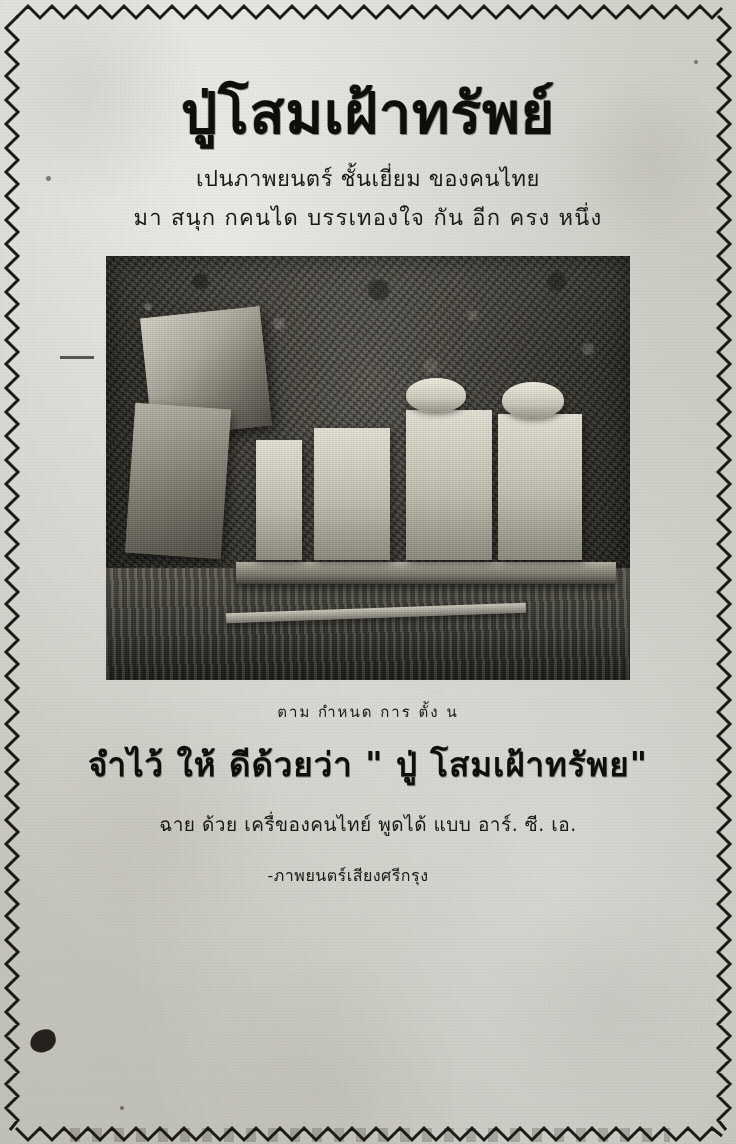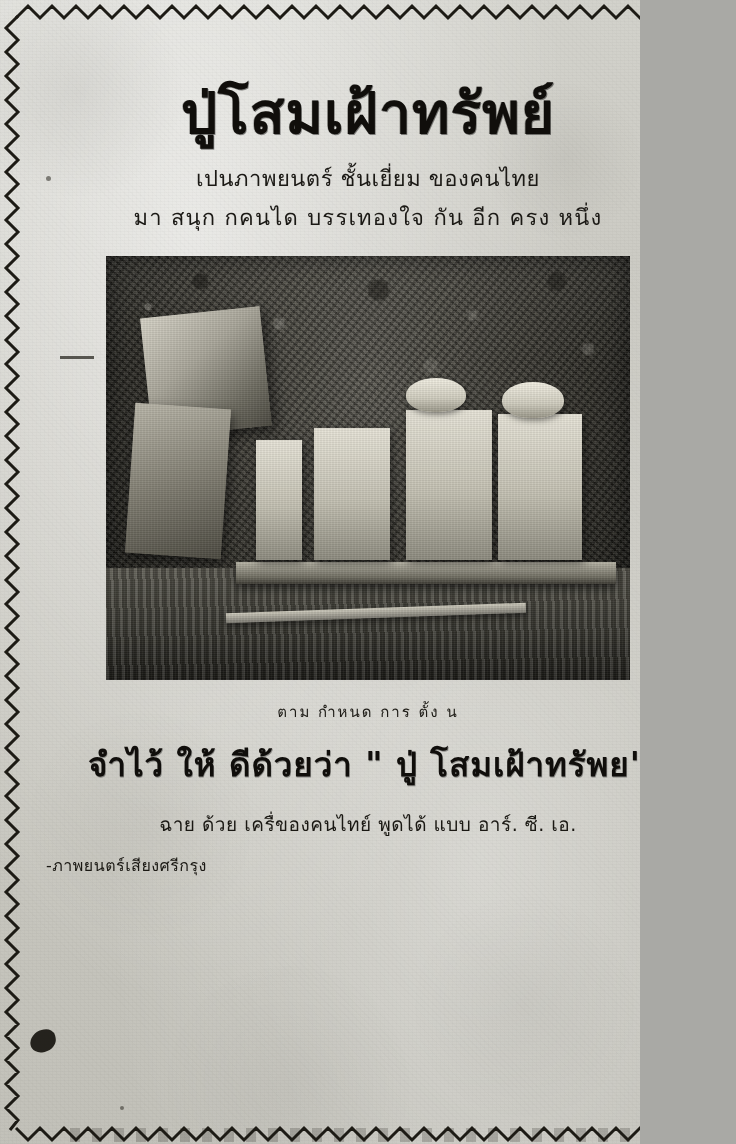--- a/index.html
+++ b/index.html
@@ -10,21 +10,21 @@
   body {
     width: 736px;
     height: 1144px;
     overflow: hidden;
     font-family: "DejaVu Sans", sans-serif;
   }
 
   
   .poster {
     position: relative;
-    width: 640px;
+    width: 736px;
     height: 1144px;
     background:
       radial-gradient(ellipse at 30% 20%, rgba(255,255,255,0.55) 0%, rgba(255,255,255,0) 60%),
       radial-gradient(ellipse at 75% 75%, rgba(255,255,255,0.35) 0%, rgba(255,255,255,0) 55%),
       linear-gradient(160deg, #d8d8d2 0%, #cccbc4 35%, #c6c5bd 65%, #bfbeb6 100%);
     overflow: hidden;
   }
 
   
   .grain {
@@ -233,25 +233,25 @@
   }
 
   .equipment {
     margin-top: 18px;
     font-size: 19px;
     letter-spacing: 0.5px;
     color: #1a1813;
   }
 
   .studio {
-    margin-top: 14px;
+    margin-top: 24px;
     font-size: 16px;
     letter-spacing: 0.5px;
     color: #1a1813;
-    text-align: left;
+    text-align: center;
     padding-right: 40px;
   }
 
   .ink-blob {
     position: absolute;
     left: 30px;
     bottom: 92px;
     width: 26px;
     height: 22px;
     background: #17150f;

